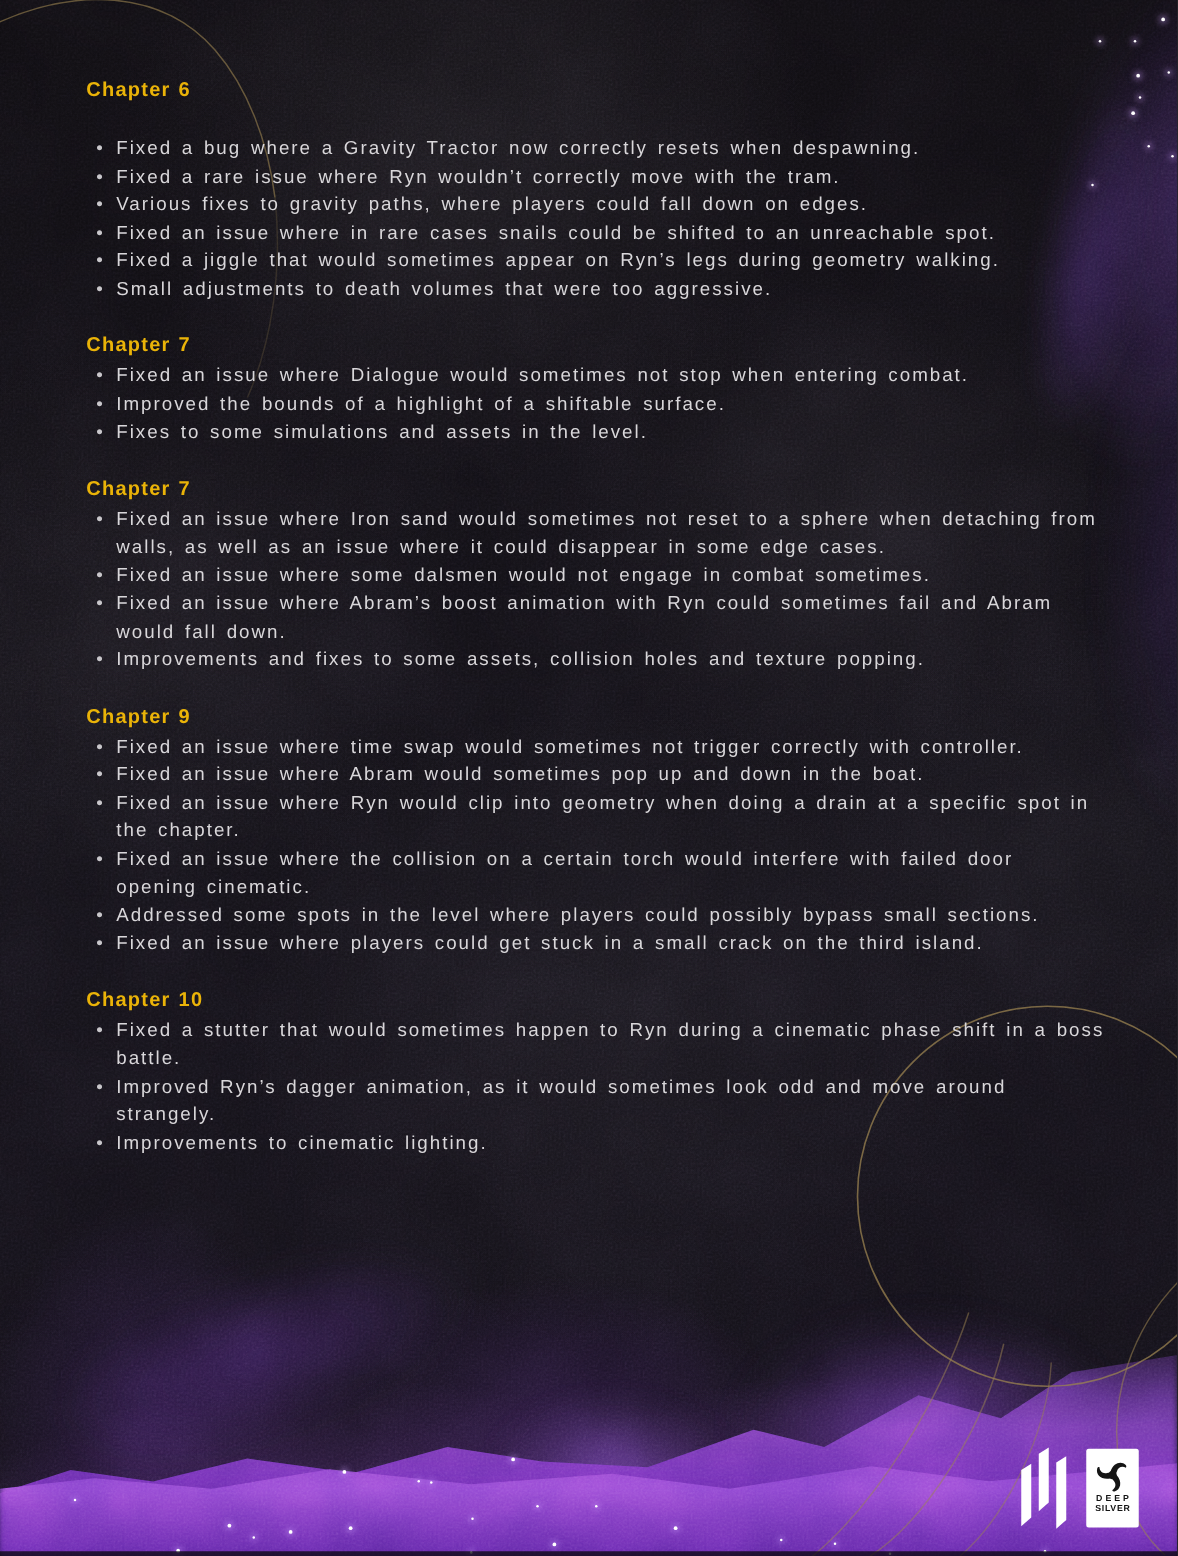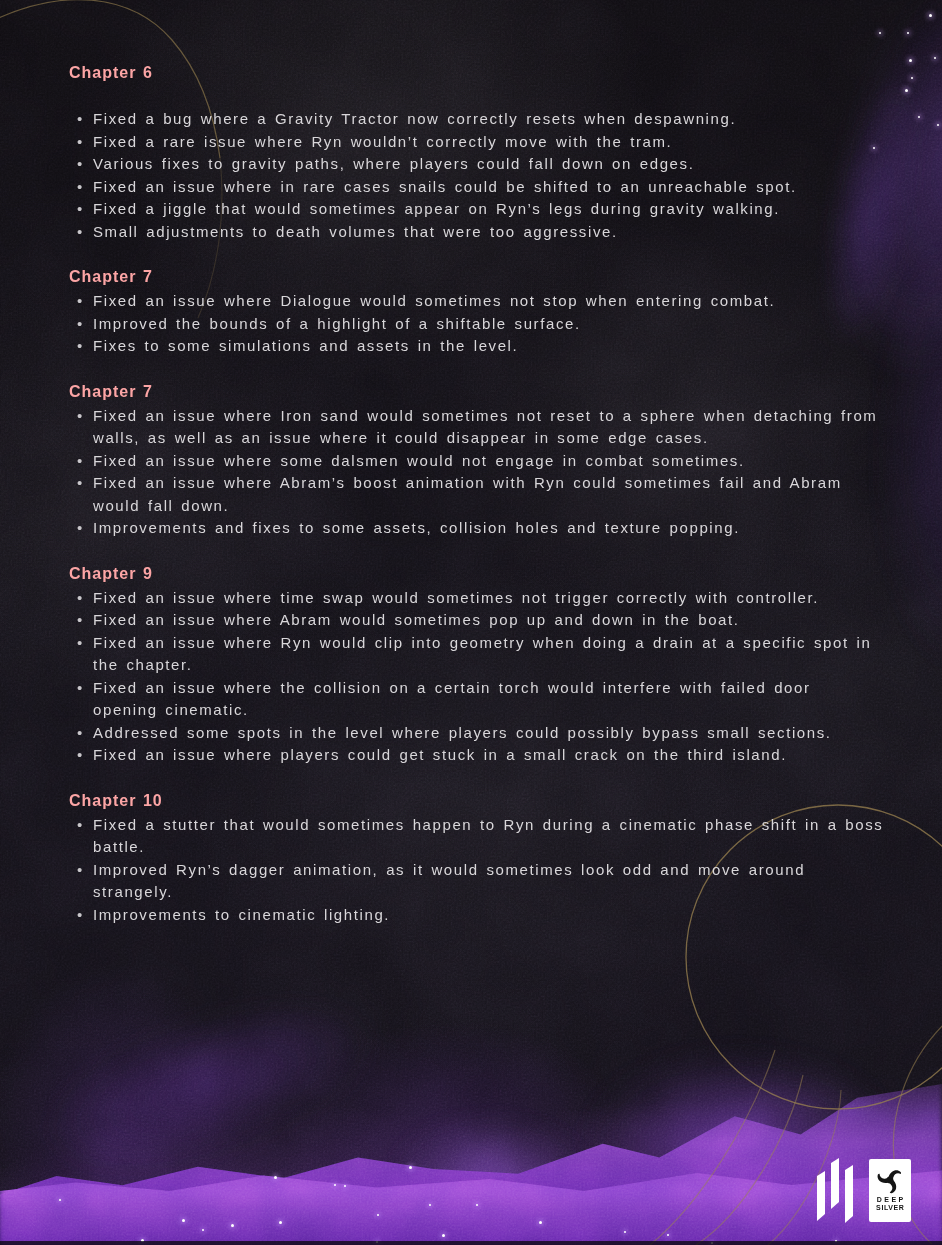--- a/index.html
+++ b/index.html
@@ -54,21 +54,21 @@
   .star{position:absolute;background:#fff;border-radius:50%;
         box-shadow:0 0 5px 1.5px rgba(205,160,255,.55);}
 
   .bottom-edge{position:absolute;left:0;right:0;bottom:0;height:4px;background:rgba(10,8,12,.75);}
 
   
   main.content{position:absolute;left:69px;top:62px;width:870px;color:#d9d7da;
     font-size:15px;line-height:22.5px;letter-spacing:1.6px;word-spacing:2px;}
   section.chapter{margin:0 0 23px 0;}
   section.chapter h2{margin:0 0 2px 0;font-size:16px;line-height:22px;font-weight:700;
-    color:#fca5a5;letter-spacing:1px;word-spacing:1px;}
+    color:#eab308;letter-spacing:1px;word-spacing:1px;}
   section.chapter.extra-gap h2{margin-bottom:24px;}
   section.chapter ul{margin:0;padding:0;list-style:none;}
   section.chapter li{position:relative;padding-left:24px;white-space:pre-line;}
   section.chapter li::before{content:"\2022";position:absolute;left:8px;top:0;
     color:#c9c7cb;font-size:15px;letter-spacing:0;}
 
   
   .blades{position:absolute;left:816px;top:1152px;}
   .ds-box{position:absolute;left:869px;top:1159px;width:42px;height:63px;background:#ffffff;
     border-radius:2px;display:flex;flex-direction:column;align-items:center;}
@@ -155,21 +155,21 @@
     </div>
 
   <main class="content">
       <section class="chapter extra-gap">
         <h2>Chapter 6</h2>
         <ul>
           <li>Fixed a bug where a Gravity Tractor now correctly resets when despawning.</li>
           <li>Fixed a rare issue where Ryn wouldn’t correctly move with the tram.</li>
           <li>Various fixes to gravity paths, where players could fall down on edges.</li>
           <li>Fixed an issue where in rare cases snails could be shifted to an unreachable spot.</li>
-          <li>Fixed a jiggle that would sometimes appear on Ryn’s legs during gravity walking.</li>
+          <li>Fixed a jiggle that would sometimes appear on Ryn’s legs during geometry walking.</li>
           <li>Small adjustments to death volumes that were too aggressive.</li>
         </ul>
       </section>
       <section class="chapter">
         <h2>Chapter 7</h2>
         <ul>
           <li>Fixed an issue where Dialogue would sometimes not stop when entering combat.</li>
           <li>Improved the bounds of a highlight of a shiftable surface.</li>
           <li>Fixes to some simulations and assets in the level.</li>
         </ul>

